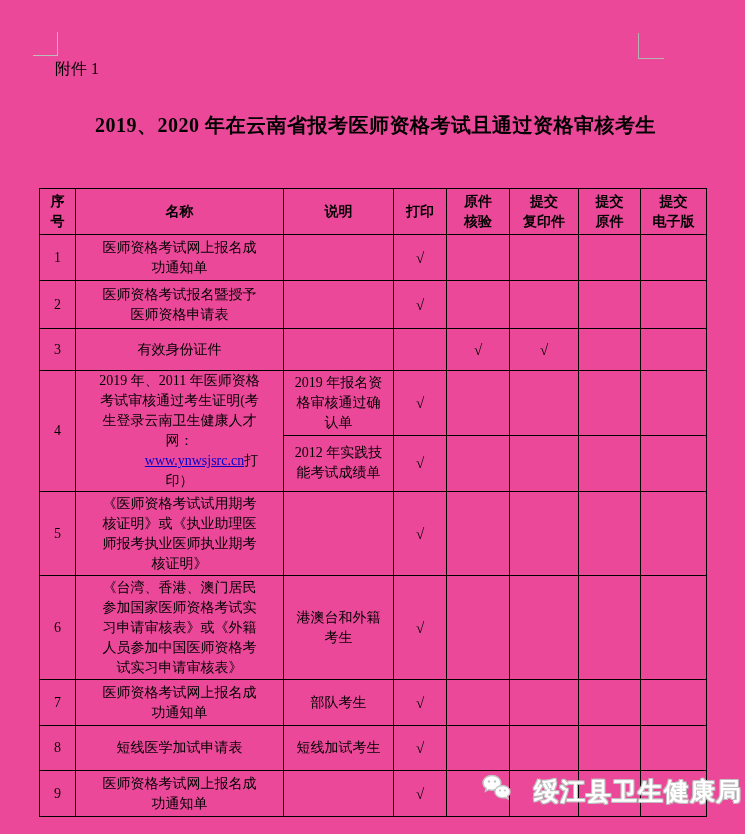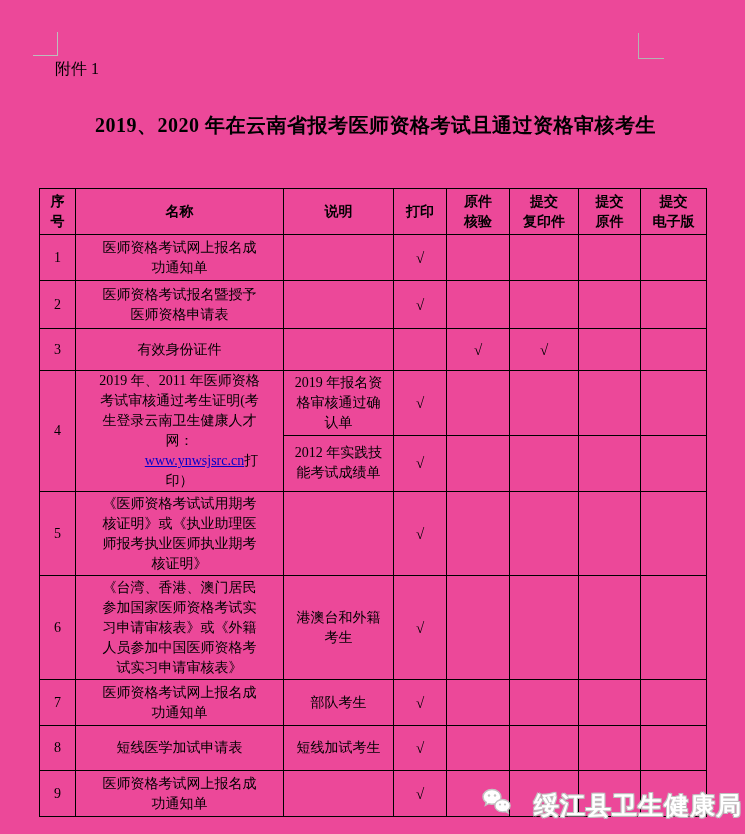--- a/index.html
+++ b/index.html
@@ -32,21 +32,21 @@
   }
   .materials th { font-weight:bold; line-height:20px; }
   .materials td { line-height:20px; }
   .materials th span { display:block; }
   td.name-cell { padding:0 23px; }
   td.desc-cell { padding:0 10px; }
   td.chk { font-size:15px; }
   a.url { color:#0000cc; text-decoration:underline; cursor:pointer;margin-left:44px; }
 
   .watermark {
-    position:absolute; right:3px; bottom:11px; z-index:5;
+    position:absolute; right:3px; bottom:25px; z-index:5;
     display:flex; align-items:center; gap:20px;
   }
   .wm-text {
     font-family:"Liberation Sans","DejaVu Sans",sans-serif;
     font-weight:bold; font-size:25px; letter-spacing:1px; color:#ffffff;
     text-shadow:-1px -1px 0 #bfbfbf, 1px -1px 0 #bfbfbf,
                 -1px 1px 0 #bfbfbf, 1px 1px 0 #bfbfbf;
   }
 </style>
 </head>

